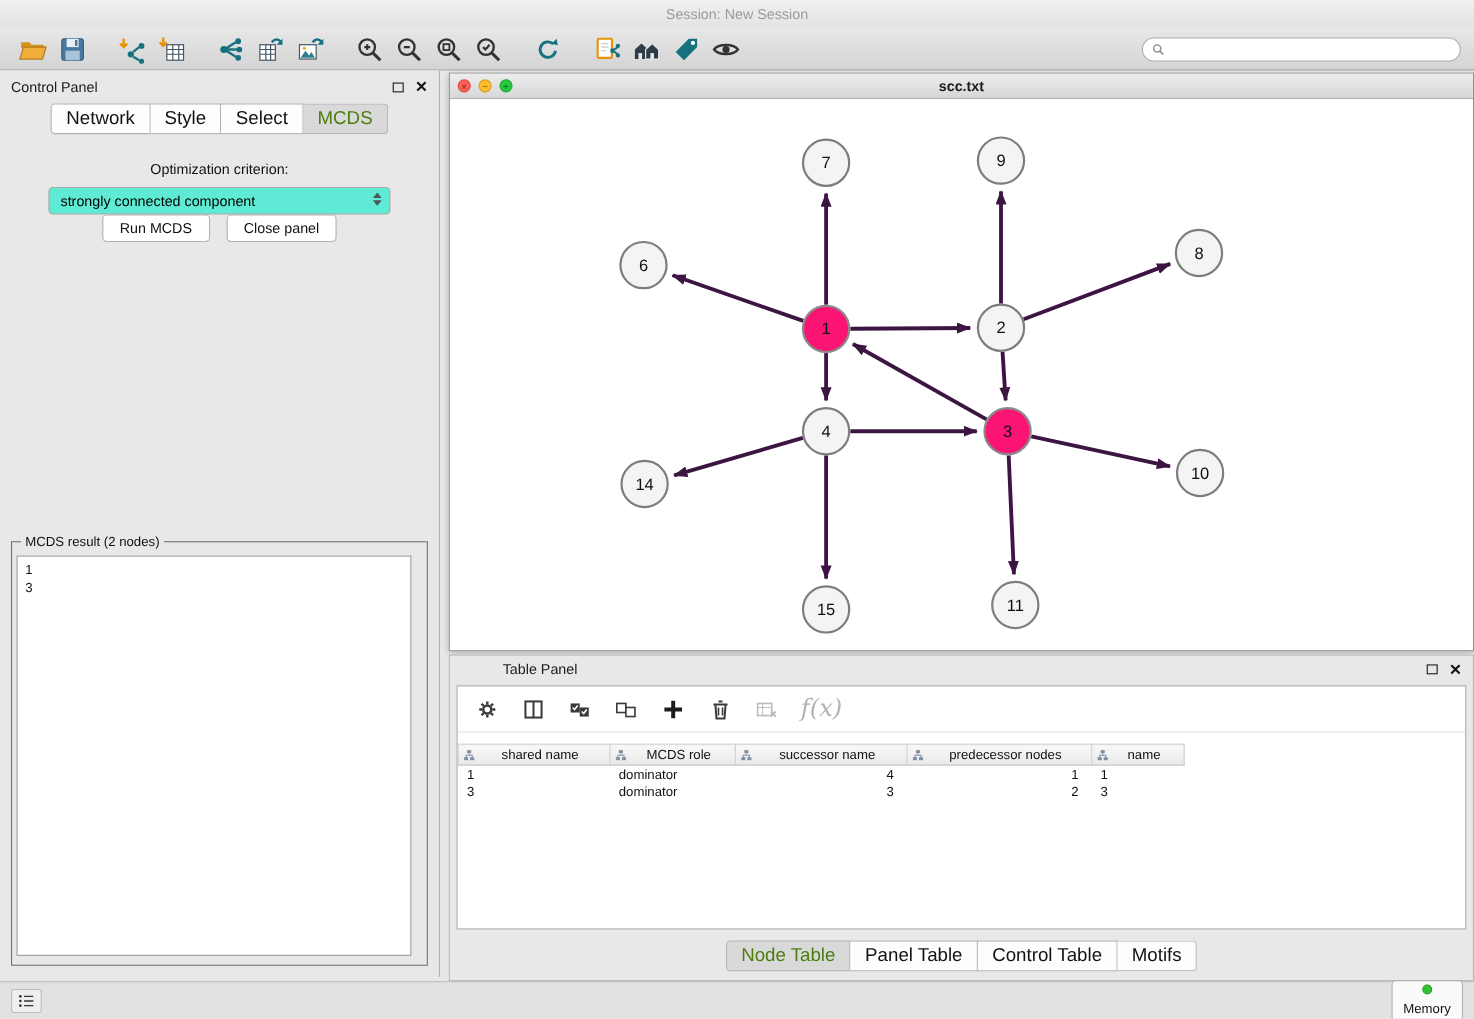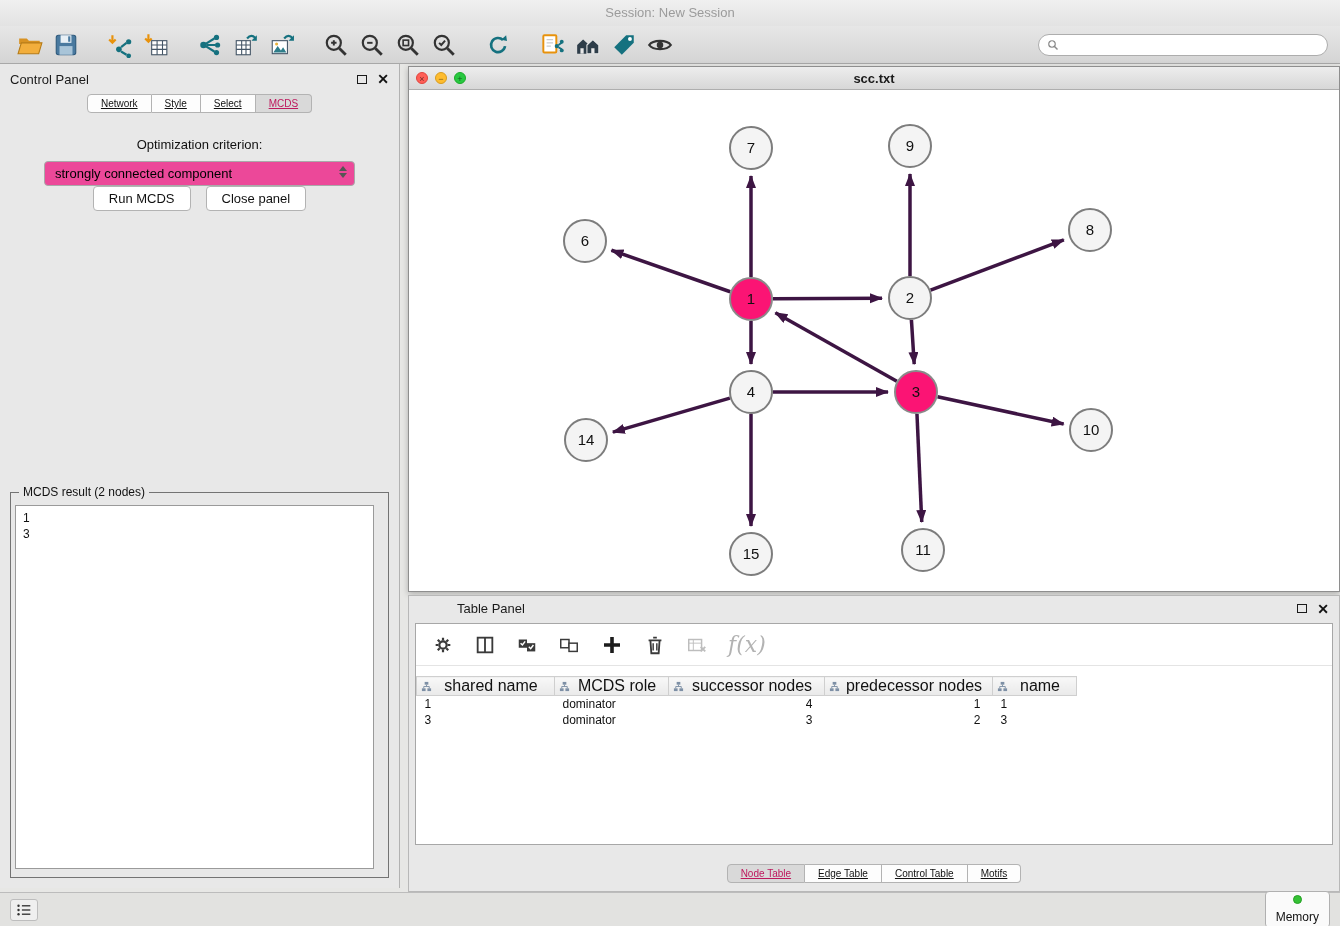--- a/index.html
+++ b/index.html
@@ -24,26 +24,26 @@
 
   
   .control-panel { position:absolute; top:64px; left:0; width:400px; bottom:38px;
     background:#e8e8e8; border-right:1px solid #b2b2b2; }
   .cp-header { height:30px; display:flex; align-items:center; padding:0 10px; font-size:13px; color:#1a1a1a; }
   .win-controls { margin-left:auto; display:flex; gap:10px; align-items:center; }
   .float-icon { width:10px; height:9px; border:1.5px solid #1a1a1a; display:inline-block; }
   .close-glyph { font-size:14px; font-weight:bold; color:#111; line-height:10px; }
   .seg { display:flex; justify-content:center; }
   .seg-tab { background:#fdfdfd; border:1px solid #b3b3b3; border-left:none; padding:3px 13px;
-    font-size:10px; color:#111; cursor:default;text-decoration:underline; }
+    font-size:17px; color:#111; cursor:default; }
   .seg-tab:first-child { border-left:1px solid #b3b3b3; border-radius:4px 0 0 4px; }
   .seg-tab:last-child { border-radius:0 4px 4px 0; }
-  .seg-tab.active { background:#d9d9d9; color:#be185d; }
+  .seg-tab.active { background:#d9d9d9; color:#4d7c0f; }
   .opt-label { margin-top:24px; text-align:center; font-size:13px; color:#111; }
-  .cp-select { margin:9px 44px 0; height:25px; background:#ec4899; border:1px solid #a9a9a9;
+  .cp-select { margin:9px 44px 0; height:25px; background:#5eead4; border:1px solid #a9a9a9;
     border-radius:4px; display:flex; align-items:center; padding:0 10px; font-size:13px; position:relative; }
   .stepper { position:absolute; right:7px; top:4px; display:flex; flex-direction:column; gap:2px; }
   .tri-up { width:0;height:0;border-left:4px solid transparent;border-right:4px solid transparent;border-bottom:5px solid #555; }
   .tri-down { width:0;height:0;border-left:4px solid transparent;border-right:4px solid transparent;border-top:5px solid #555; }
   .cp-buttons { display:flex; justify-content:center; gap:15px; }
   .cp-button { background:#fff; border:1px solid #b3b3b3; border-radius:4px; padding:4px 15px;
     font-size:13px; color:#111; }
   .result-group { position:absolute; left:10px; right:10px; top:428px; bottom:10px; border:1px solid #737373; }
   .result-legend { position:absolute; top:-8px; left:8px; background:#e8e8e8; padding:0 4px; font-size:12px; color:#111; }
   .result-box { position:absolute; left:4px; right:14px; top:12px; bottom:8px; background:#fff;
@@ -68,21 +68,21 @@
     background:#e8e8e8; border:1px solid #b8b8b8;padding-left:38px; }
   .tp-header { height:25px; display:flex; align-items:center; padding:0 10px; font-size:13px; color:#1a1a1a; }
   .tp-content { position:absolute; left:6px; right:6px; top:27px; bottom:46px; background:#fff;
     border:1px solid #a7a7a7; overflow:hidden; }
   .tp-toolbar { height:42px; display:flex; align-items:center; gap:20px; padding:0 16px;
     border-bottom:1px solid #e4e4e4; }
   .tp-tool { display:flex; align-items:center; justify-content:center; }
   .fx-label { font-family:"DejaVu Serif", serif; font-style:italic; font-size:22px; color:#b3b3b3; }
   table.tp-table { border-collapse:collapse; table-layout:fixed; font-size:12px; margin-top:10px; }
   .tp-table th { background:linear-gradient(#f8f8f8,#e9e9e9); border:1px solid #cfcfcf; height:19px;
-    font-weight:normal; font-size:16px; color:#111; padding:0; }
+    font-weight:normal; font-size:12px; color:#111; padding:0; }
   .thw { display:flex; align-items:center; padding:0 4px; }
   .thw span { flex:1; text-align:center; }
   .tp-table td { height:16px; padding:0 8px; color:#111; overflow:hidden; white-space:nowrap; }
   .tp-table td.num { text-align:right; padding-right:12px; }
   .tp-tabs { position:absolute; bottom:8px; left:0; right:0; display:flex; justify-content:center; }
 
   
   .statusbar { position:absolute; left:0; right:0; bottom:0; height:34px; background:#e2e2e0;
     border-top:1px solid #bcbcbc; display:flex; align-items:center; padding:0 10px; }
   .sb-btn { width:28px; height:22px; background:#efefef; border:1px solid #bdbdbd; border-radius:3px;
@@ -428,21 +428,21 @@
                 </div>
               </th>
               <th style="width: 156px;">
                 <div class="thw">
                   <svg viewBox="0 0 12 12" width="11" height="11">
                     <rect x="4" y="1" width="4" height="3" fill="#7d8fa5"></rect>
                     <rect x="1" y="8" width="4" height="3" fill="#7d8fa5"></rect>
                     <rect x="7" y="8" width="4" height="3" fill="#7d8fa5"></rect>
                     <path d="M6 4v2M3 8V6h6v2" stroke="#7d8fa5" fill="none"></path>
                   </svg>
-                  <span>successor nodes</span>
+                  <span>successor name</span>
                 </div>
               </th>
               <th style="width: 168px;">
                 <div class="thw">
                   <svg viewBox="0 0 12 12" width="11" height="11">
                     <rect x="4" y="1" width="4" height="3" fill="#7d8fa5"></rect>
                     <rect x="1" y="8" width="4" height="3" fill="#7d8fa5"></rect>
                     <rect x="7" y="8" width="4" height="3" fill="#7d8fa5"></rect>
                     <path d="M6 4v2M3 8V6h6v2" stroke="#7d8fa5" fill="none"></path>
                   </svg>
@@ -475,21 +475,21 @@
               <td>dominator</td>
               <td class="num">3</td>
               <td class="num">2</td>
               <td>3</td>
             </tr>
           </tbody>
       </table>
     </div>
     <div class="seg tp-tabs" id="tp-tabs">
         <div class="seg-tab active">Node Table</div>
-        <div class="seg-tab">Edge Table</div>
+        <div class="seg-tab">Panel Table</div>
         <div class="seg-tab">Control Table</div>
         <div class="seg-tab">Motifs</div>
       </div>
   </div>
 
   <div class="statusbar">
     <span class="sb-btn">
       <svg width="16" height="14" viewBox="0 0 19 16">
         <circle cx="3" cy="3" r="1.4" fill="#333"></circle>
           <path d="M7 3h10" stroke="#333" stroke-width="1.6"></path>

